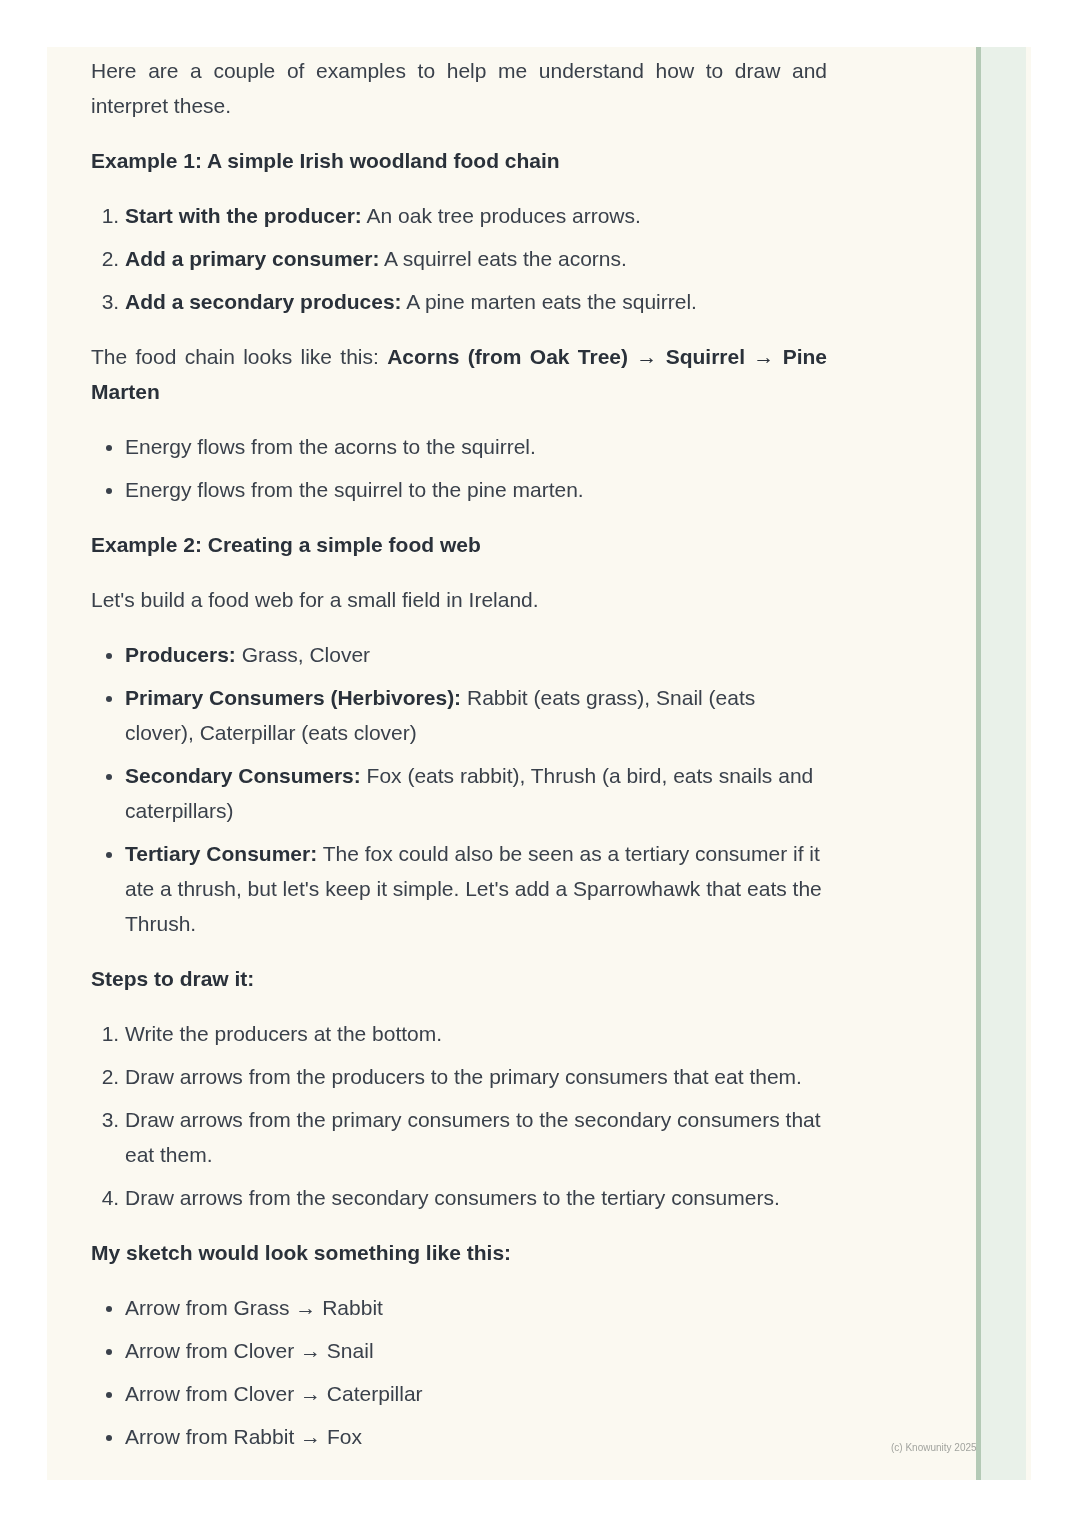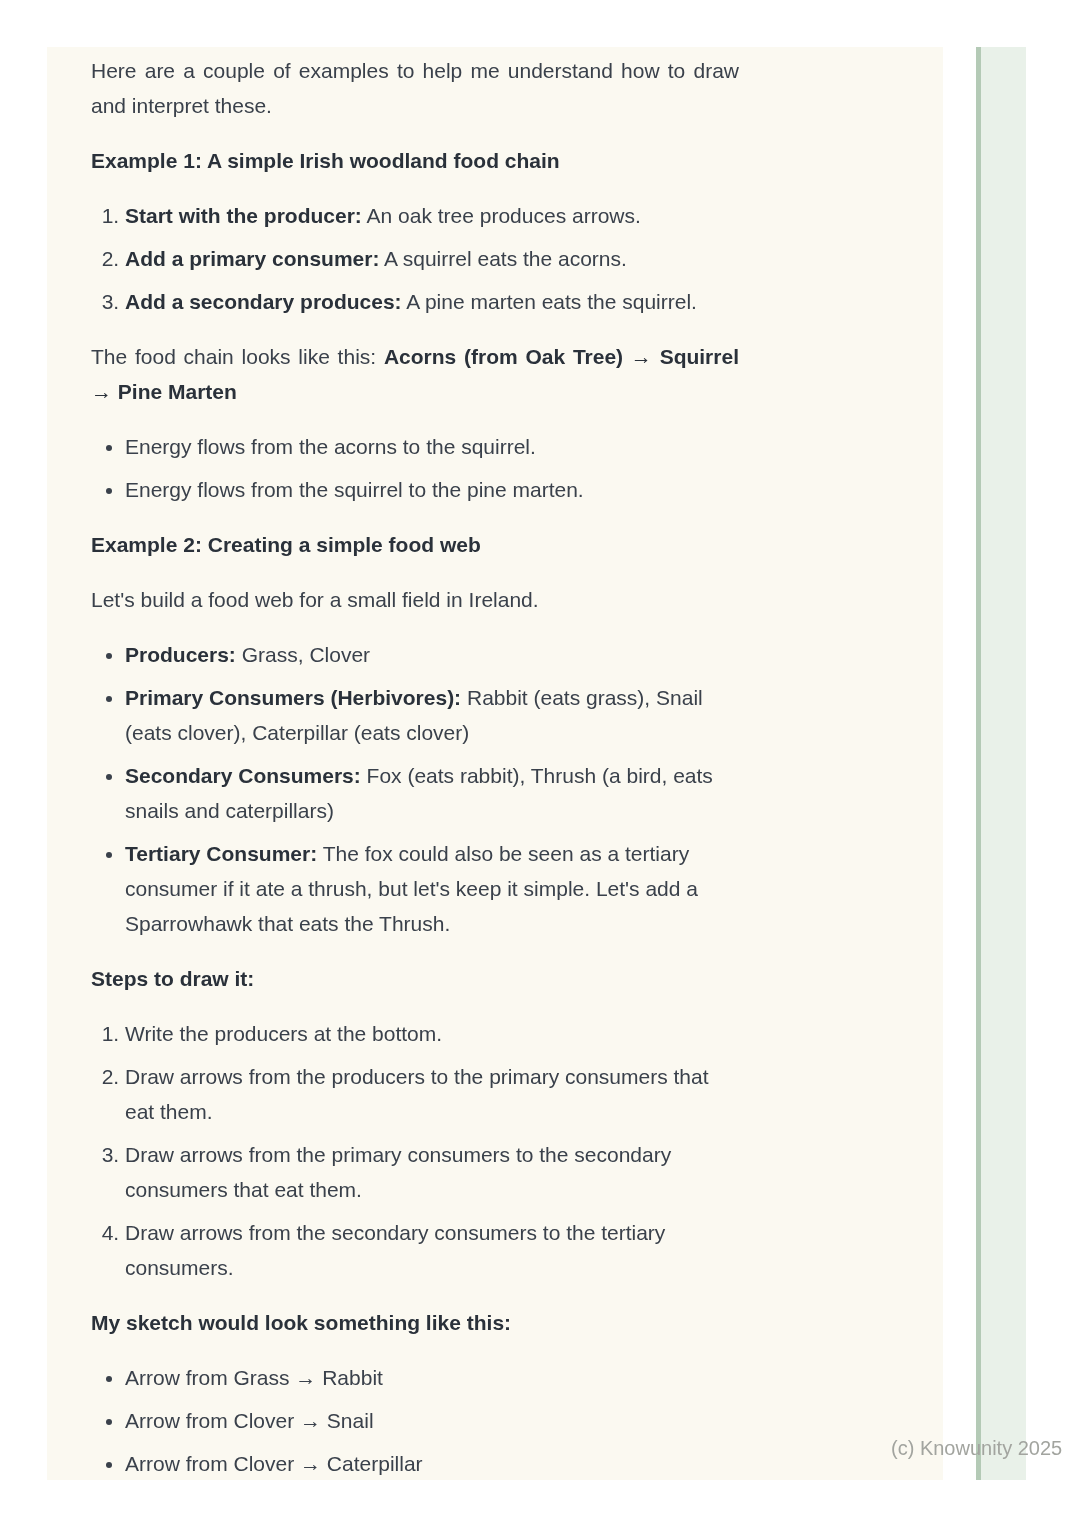--- a/index.html
+++ b/index.html
@@ -8,21 +8,21 @@
     width: 1080px; height: 1528px;
     background: #FFFFFF;
     font-family: "Liberation Sans", "DejaVu Sans", sans-serif;
     color: #3A414B;
     position: relative;
     overflow: hidden;
   }
   .card {
     position: absolute;
     left: 47px; top: 47px;
-    width: 896px; height: 1433px;
+    width: 984px; height: 1433px;
     background: #FBF9F1;
     padding: 6px 204px 26px 44px;
     overflow: hidden;
   }
   .card > :first-child { margin-top: 0; }
   p, li {
     font-size: 21px;
     line-height: 35px;
   }
   p { margin: 20px 0; }
@@ -43,21 +43,21 @@
   .green-bar {
     position: absolute;
     left: 976px; top: 47px;
     width: 50px; height: 1433px;
     background: #E9F1E9;
     border-left: 5px solid #B4CAB6;
   }
   .watermark {
     position: absolute;
     left: 891px; top: 1438px;
-    font-size: 20px;
+    font-size: 10px;
     line-height: 20px;
     color: #A2A49F;
     white-space: nowrap;
     z-index: 2;
   }
 </style>
 </head>
 <body>
 
 <div class="card">

